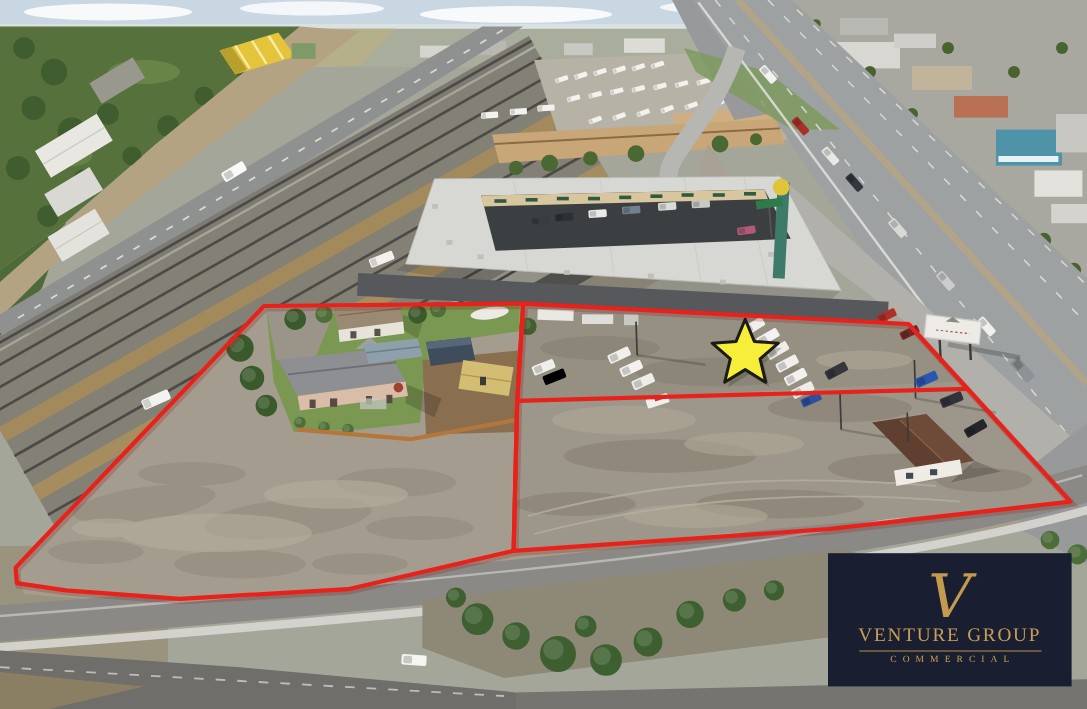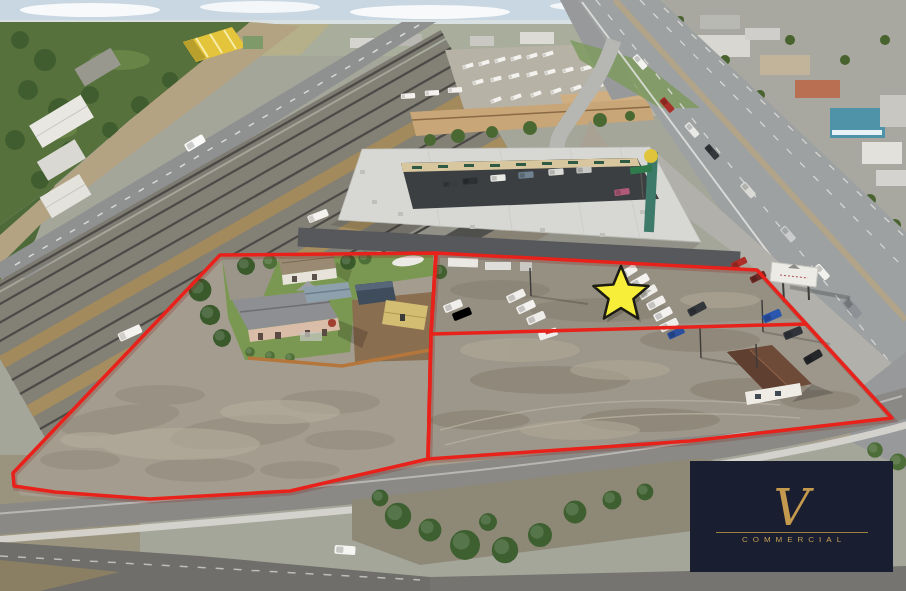--- a/index.html
+++ b/index.html
@@ -3,21 +3,21 @@
 <meta charset="utf-8">
 <style>
   html,body{margin:0;padding:0;background:#222;}
   .stage{position:relative;width:906px;height:591px;overflow:hidden;background:#a5a69a;font-family:"Liberation Sans",sans-serif;}
   .stage svg{position:absolute;left:0;top:0;}
   .logo{position:absolute;left:690px;top:461px;width:203px;height:111px;background:#1a1e31;
         display:flex;flex-direction:column;align-items:center;justify-content:center;text-align:center;}
   .logo .v{font-family:"DejaVu Serif",serif;font-style:italic;font-size:50px;line-height:.82;color:#c49a4e;margin-top:-2px;}
   .logo .name{font-family:"Liberation Serif",serif;font-size:16px;letter-spacing:1.5px;color:#c7a055;margin-top:3px;white-space:nowrap;}
   .logo .rule{width:152px;height:1px;background:#9c7f42;margin:3px 0 2px;}
-  .logo .tag{font-family:Liberation Sans, sans-serif;font-size:8px;letter-spacing:5px;color:#c7a055;white-space:nowrap;padding-left:5px;}
+  .logo .tag{font-family:Liberation Serif, serif;font-size:8px;letter-spacing:5px;color:#c7a055;white-space:nowrap;padding-left:5px;}
 </style>
 </head>
 <body>
 
 <div class="stage">
 <svg width="906" height="591" viewBox="0 0 906 591">
   <defs>
     <g id="pk">
           <rect x="-9.5" y="-4" width="19" height="8" rx="1.5" fill="currentColor"></rect>
           <rect x="-8" y="-2.8" width="6.5" height="5.6" rx="1" fill="#00000030"></rect>
@@ -476,16 +476,17 @@
   </g>
 
   <g>
     <polygon points="621,266 628.6,284.5 648.6,286 633.4,299 638.1,318.5 621,308 603.9,318.5 608.6,299 593.4,286 613.4,284.5" transform="translate(3 4)" fill="#2a2a18" opacity=".25"></polygon>
     <polygon points="621,266 628.6,284.5 648.6,286 633.4,299 638.1,318.5 621,308 603.9,318.5 608.6,299 593.4,286 613.4,284.5" fill="#f6ee38" stroke="#1c1c14" stroke-width="2.5" stroke-linejoin="round"></polygon>
   </g>
 </svg>
 
 <div class="logo">
   <div class="v">V</div>
+  <div class="name">VENTURE GROUP</div>
   <div class="rule"></div>
   <div class="tag">COMMERCIAL</div>
 </div>
 </div>
 
 </body></html>

